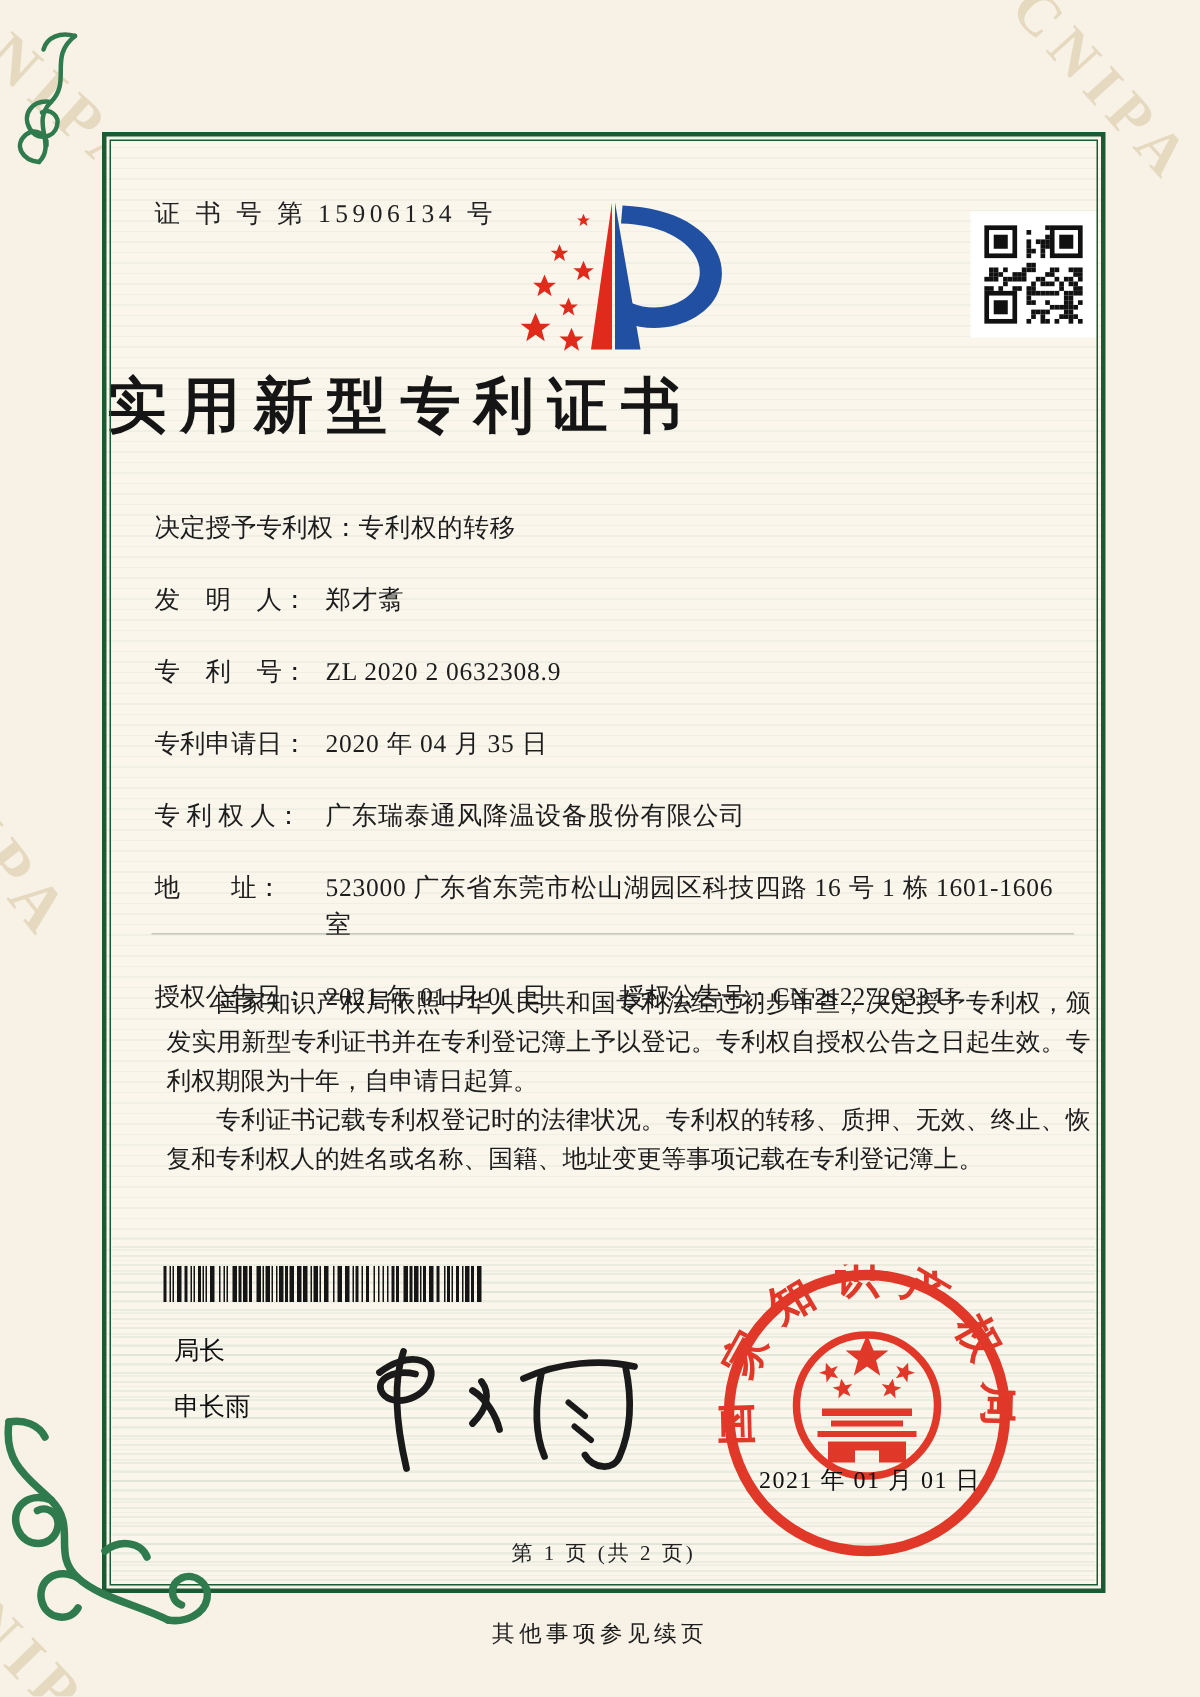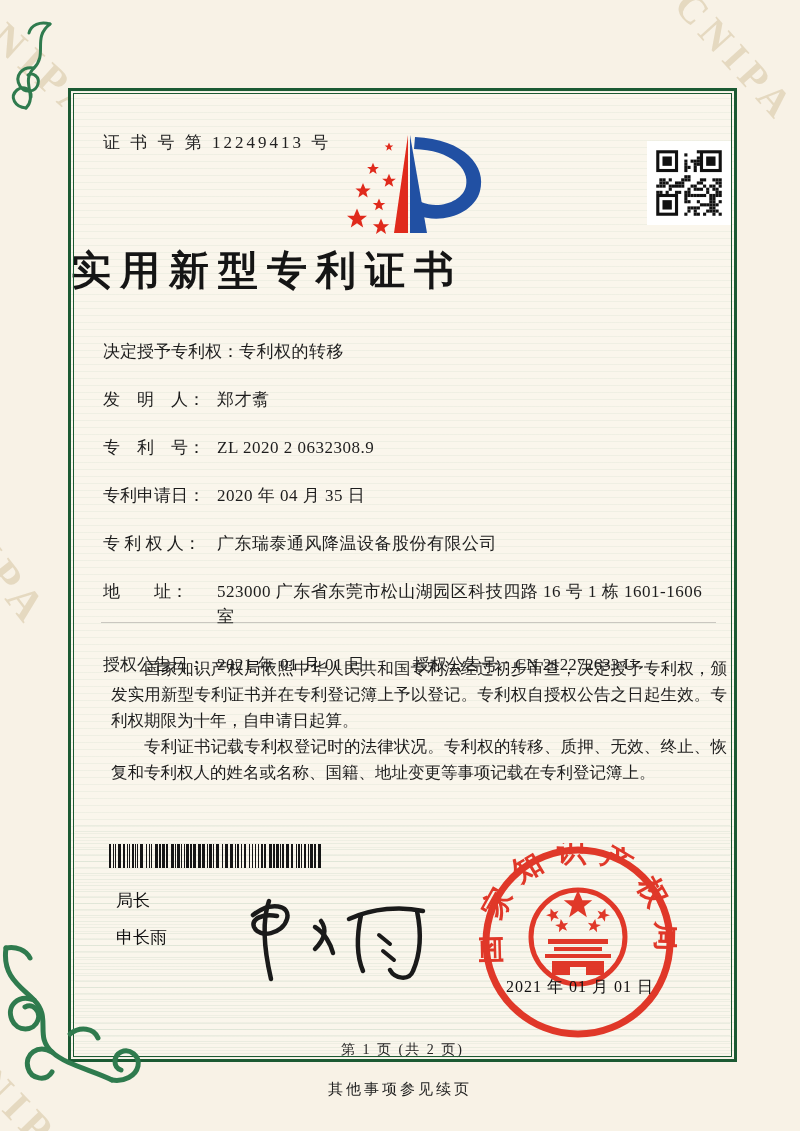--- a/index.html
+++ b/index.html
@@ -72,21 +72,21 @@
     font-size:17px;color:#111;font-weight:400;
   }
   .officer .name{margin-top:14px;}
   .signature{position:absolute;left:158px;top:800px;width:210px;height:95px;}
   .seal{position:absolute;left:408px;top:752px;width:198px;height:198px;opacity:0.93;}
   .seal-date{
     position:absolute;left:414px;top:886px;width:190px;
     text-align:center;font-size:16px;color:#101010;letter-spacing:1px;
   }
   .page-num{
-    position:absolute;left:0;bottom:0;width:100%;
+    position:absolute;left:0;bottom:14px;width:100%;
     text-align:center;font-size:14px;color:#222;letter-spacing:2px;
   }
   .continuation{
     position:absolute;left:0;top:1080px;width:100%;
     text-align:center;font-size:15px;color:#1d1d1d;letter-spacing:3px;
   }
   .flourish-tl{position:absolute;left:4px;top:20px;width:64px;height:92px;}
   .flourish-bl{position:absolute;left:0px;top:942px;width:152px;height:146px;z-index:3;}
 </style>
 </head>
@@ -117,21 +117,21 @@
       <path d="M52,110 c-14,-8 -28,2 -24,16 c3,11 18,14 24,4"></path>
       <path d="M112,138 c12,2 24,-4 26,-14 c2,-10 -8,-18 -17,-14 c-8,4 -8,15 0,18"></path>
       <path d="M6,6 c10,-2 20,2 24,10"></path>
       <path d="M70,92 c10,-8 24,-6 28,4"></path>
     </g>
   </svg>
 
   <div class="frame">
     <div class="guilloche-lower"></div>
 
-    <div class="cert-no">证 书 号 第 12249413 号</div>
+    <div class="cert-no">证 书 号 第 15906134 号</div>
 
     <svg class="logo" viewBox="0 0 156 114">
       <defs>
         <path id="st" d="M0,-10 L2.94,-3.09 L9.51,-3.09 L4.05,1.18 L5.88,8.09 L0,4 L-5.88,8.09 L-4.05,1.18 L-9.51,-3.09 L-2.94,-3.09 Z"></path>
       </defs>
 
       <path d="M78,8 C128,10 150,38 143,62 C137,85 104,96 80,86 L84,73 C103,81 126,72 129,57 C133,40 114,21 77,20 Z" fill="#2150a3"></path>
 
       <polygon points="71,6 57,104 71,104" fill="#e02a1c"></polygon>
       <polygon points="73,6 73,104 90,104" fill="#2150a3"></polygon>

